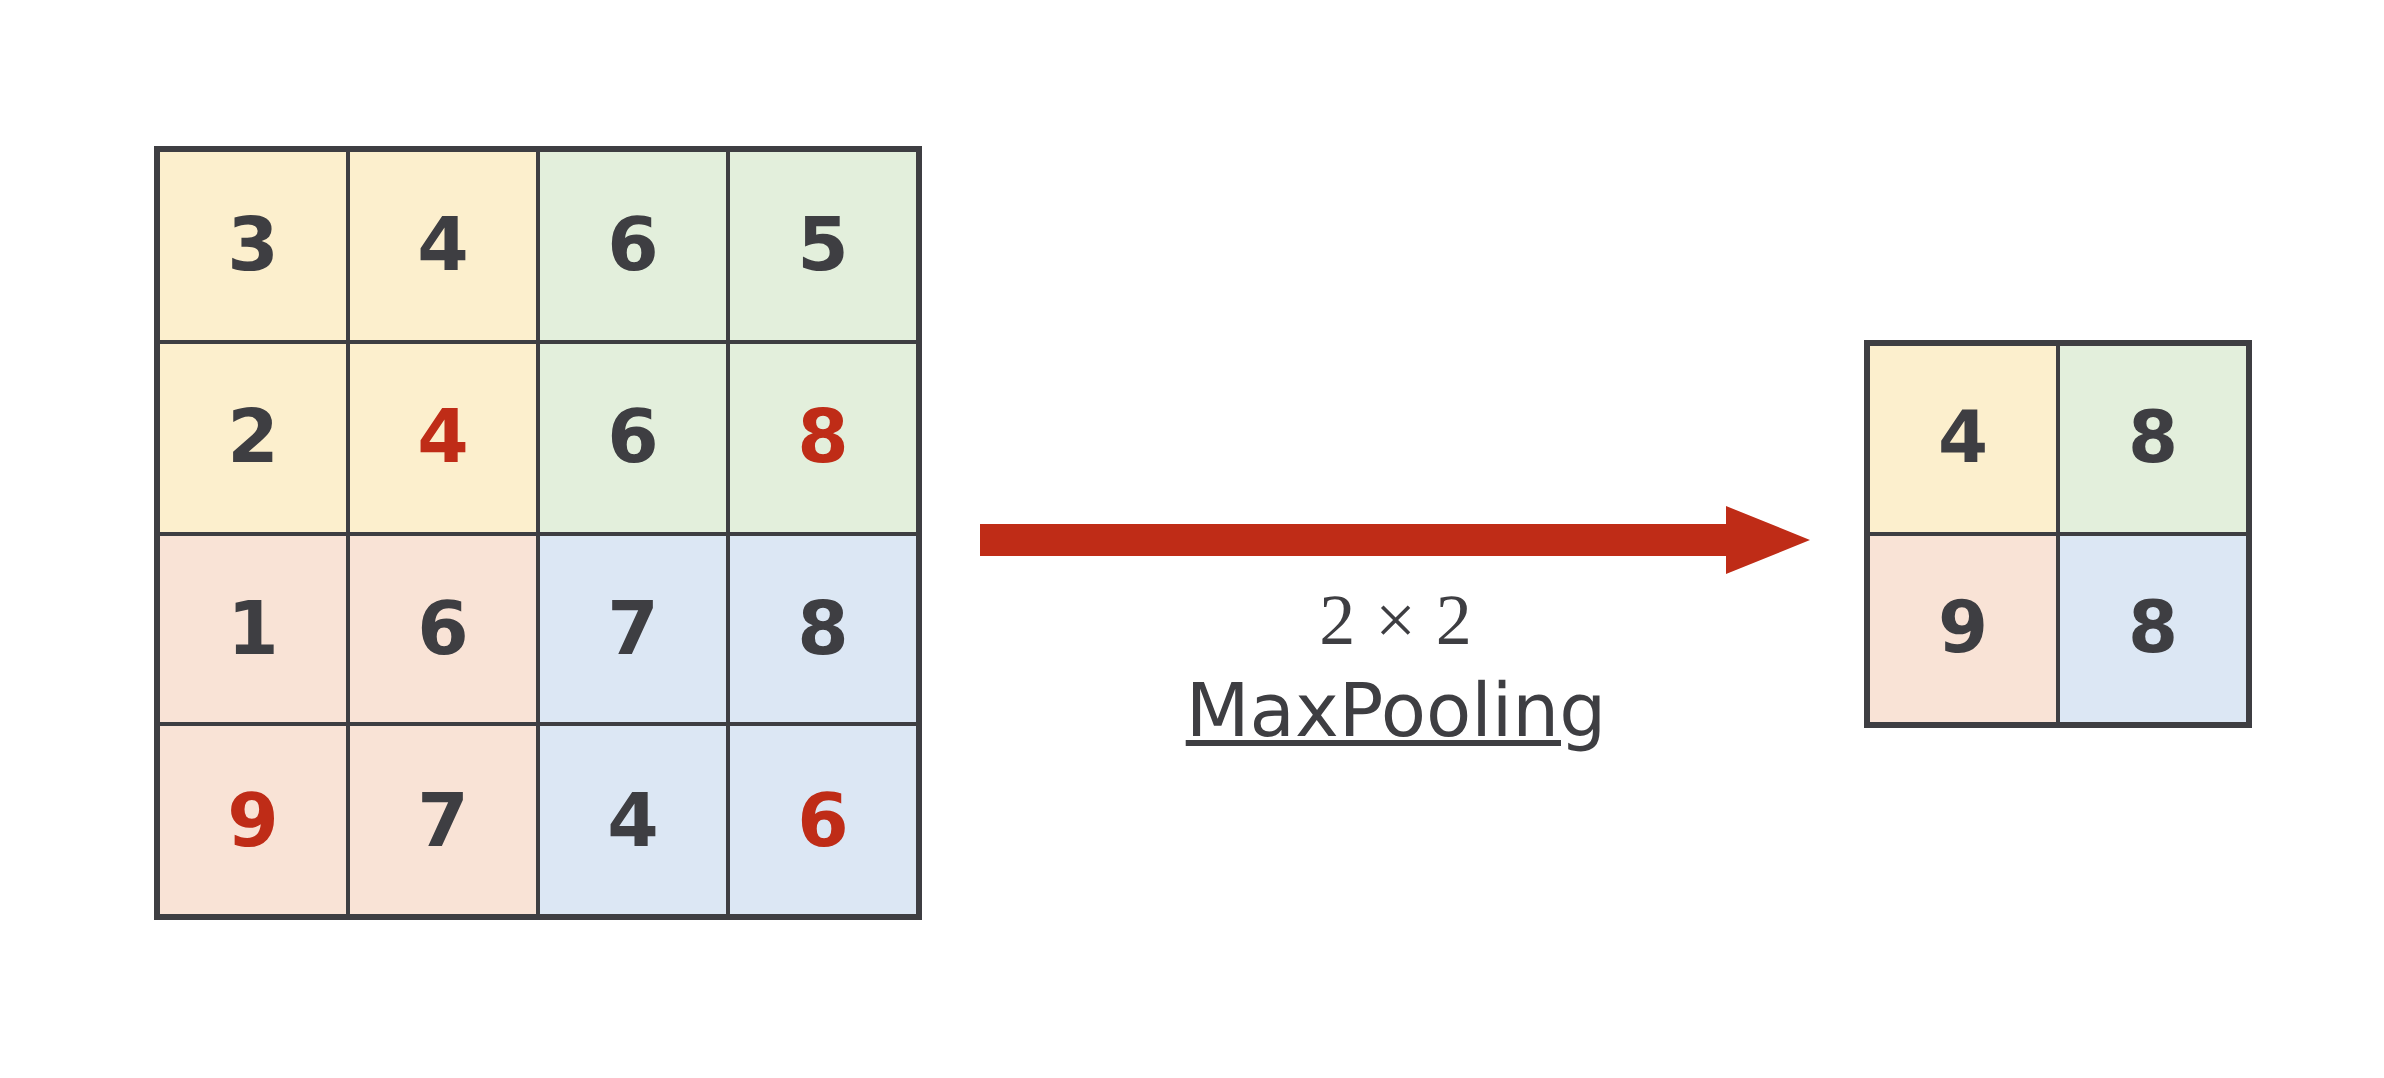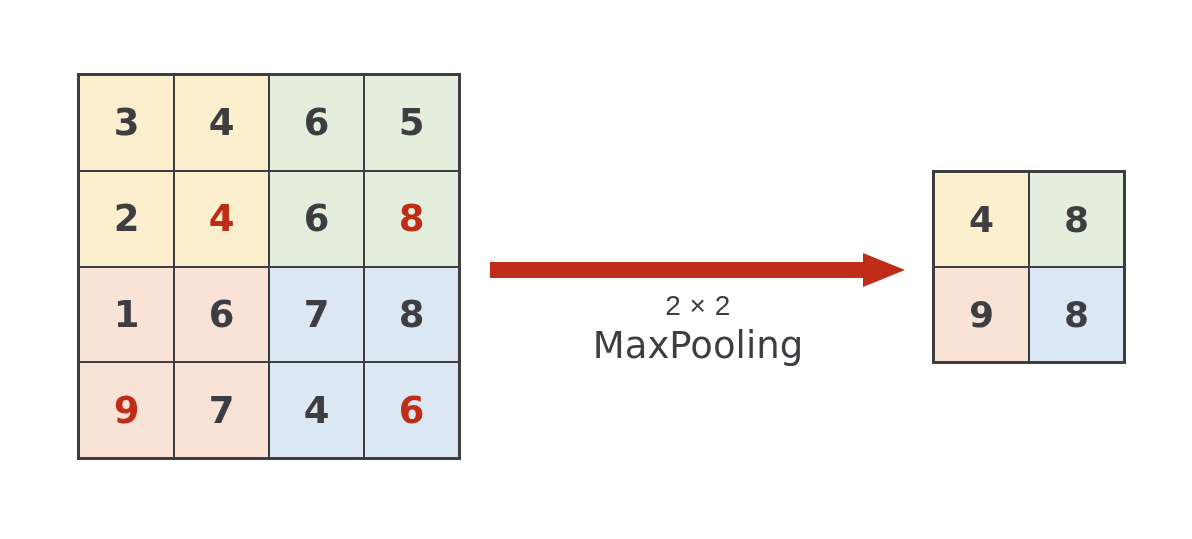--- a/index.html
+++ b/index.html
@@ -81,30 +81,31 @@
     position: absolute;
     left: 498px;
     top: 288px;
     width: 400px;
     text-align: center;
     color: #3e3e42;
     user-select: none;
   }
   #transform-label .kernel-size {
     display: block;
-    font-family: Liberation Sans, sans-serif;
-    font-size: 28px;
+    font-family: Liberation Serif, serif;
+    font-size: 36px;
     line-height: 1.25;
     letter-spacing: 0.5px;
   }
   #transform-label .op-name {
     display: block;
     font-family: "DejaVu Sans", sans-serif;
     font-size: 37px;
     line-height: 1.25;
+    text-decoration: underline;
   }
 </style>
 </head>
 <body>
 
 <div class="stage">
 
   <div id="input-matrix" class="matrix">
       <div class="cell q-yellow">3</div>
       <div class="cell q-yellow">4</div>

